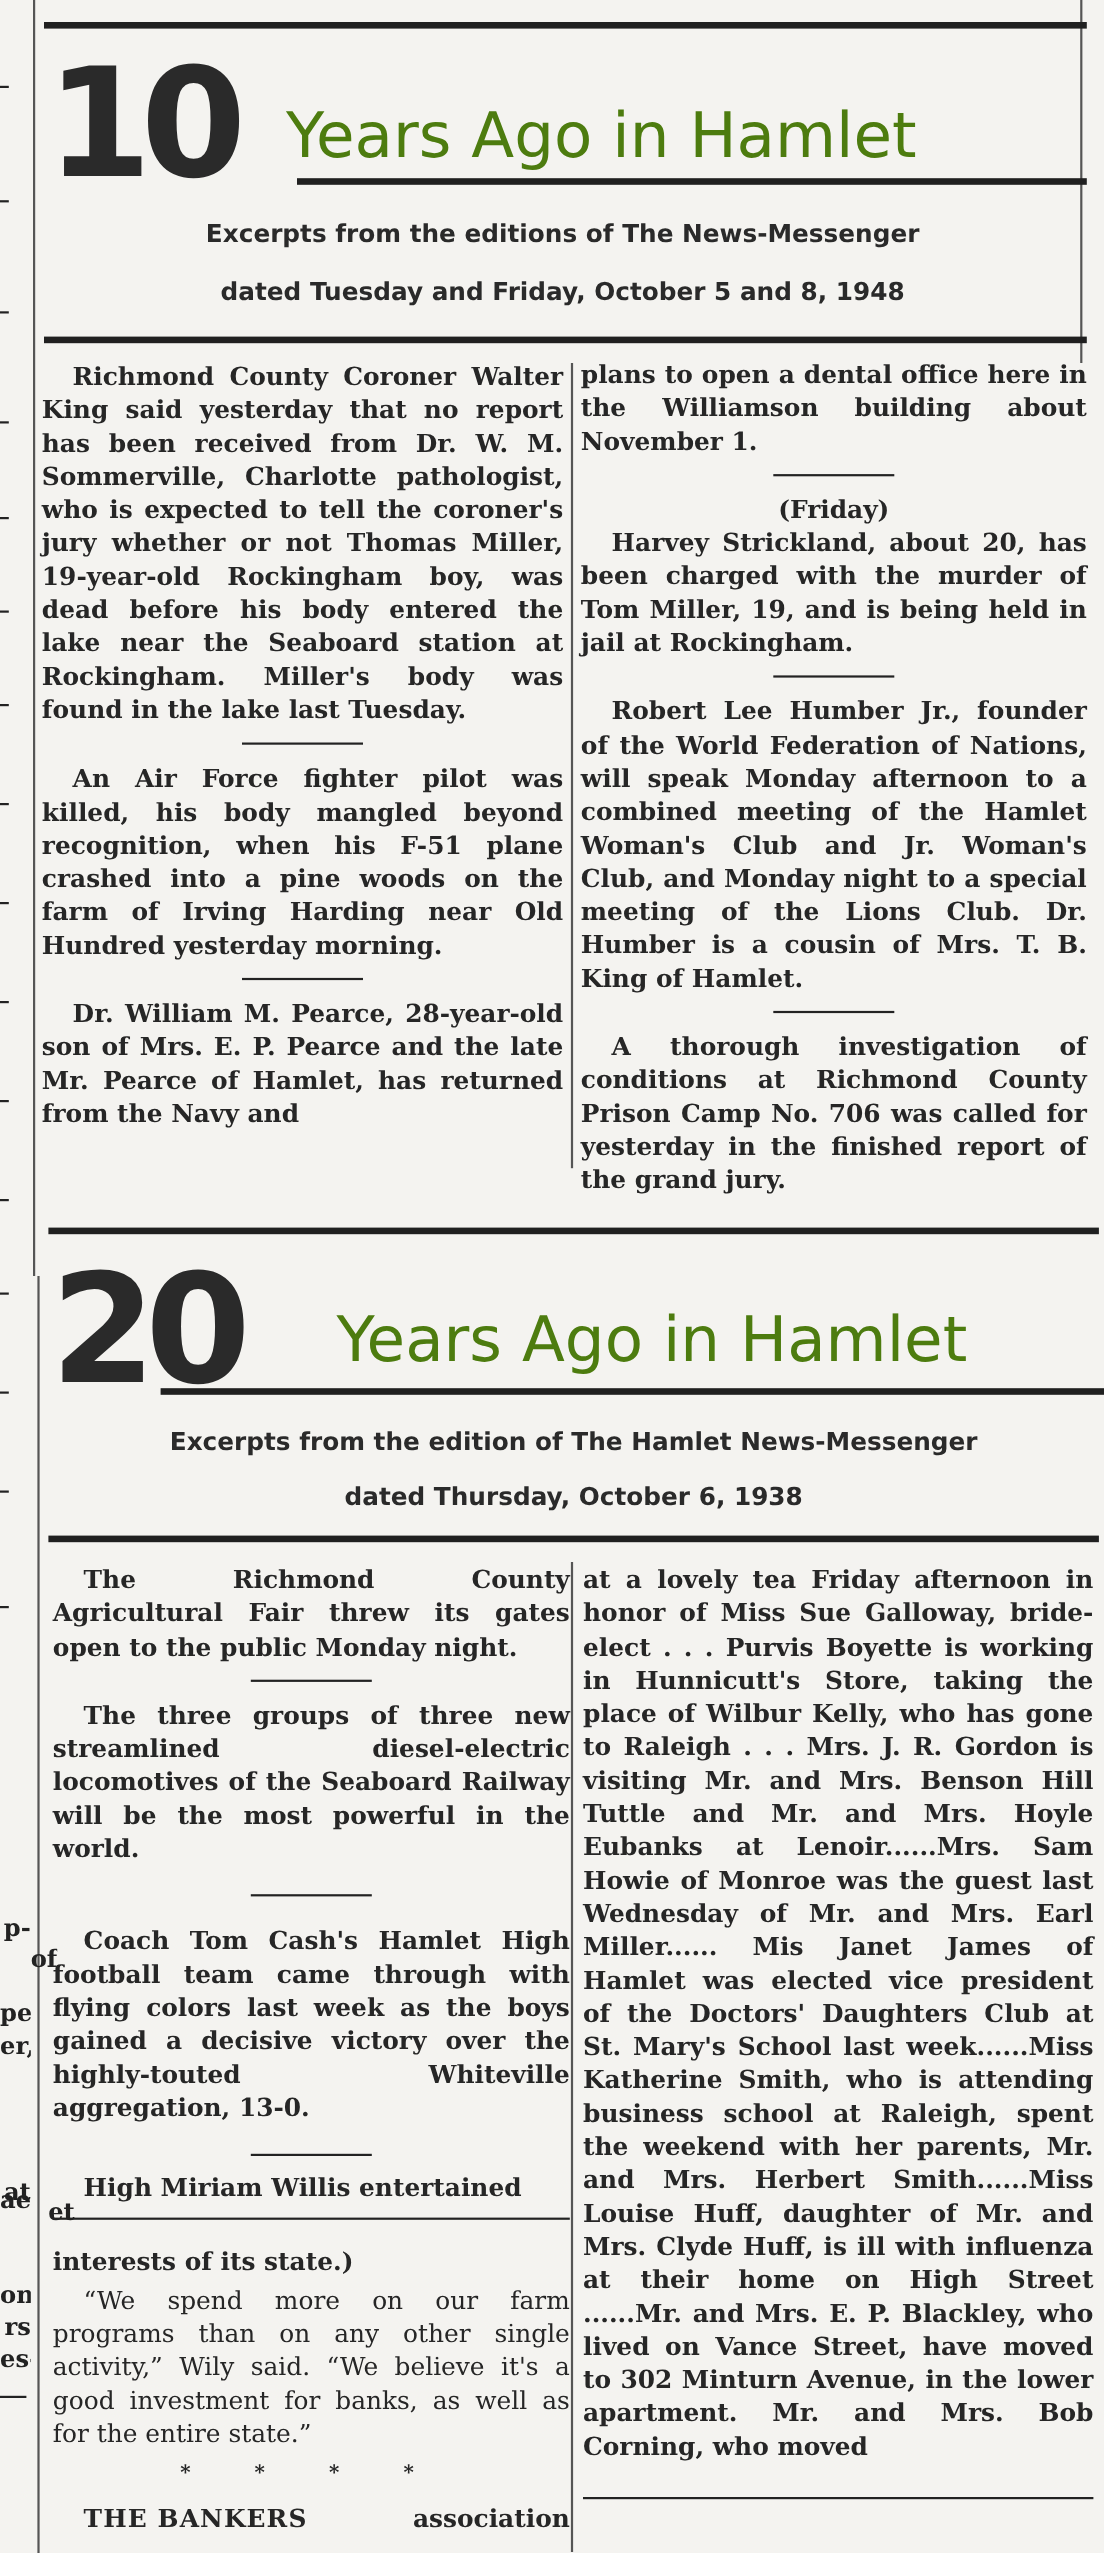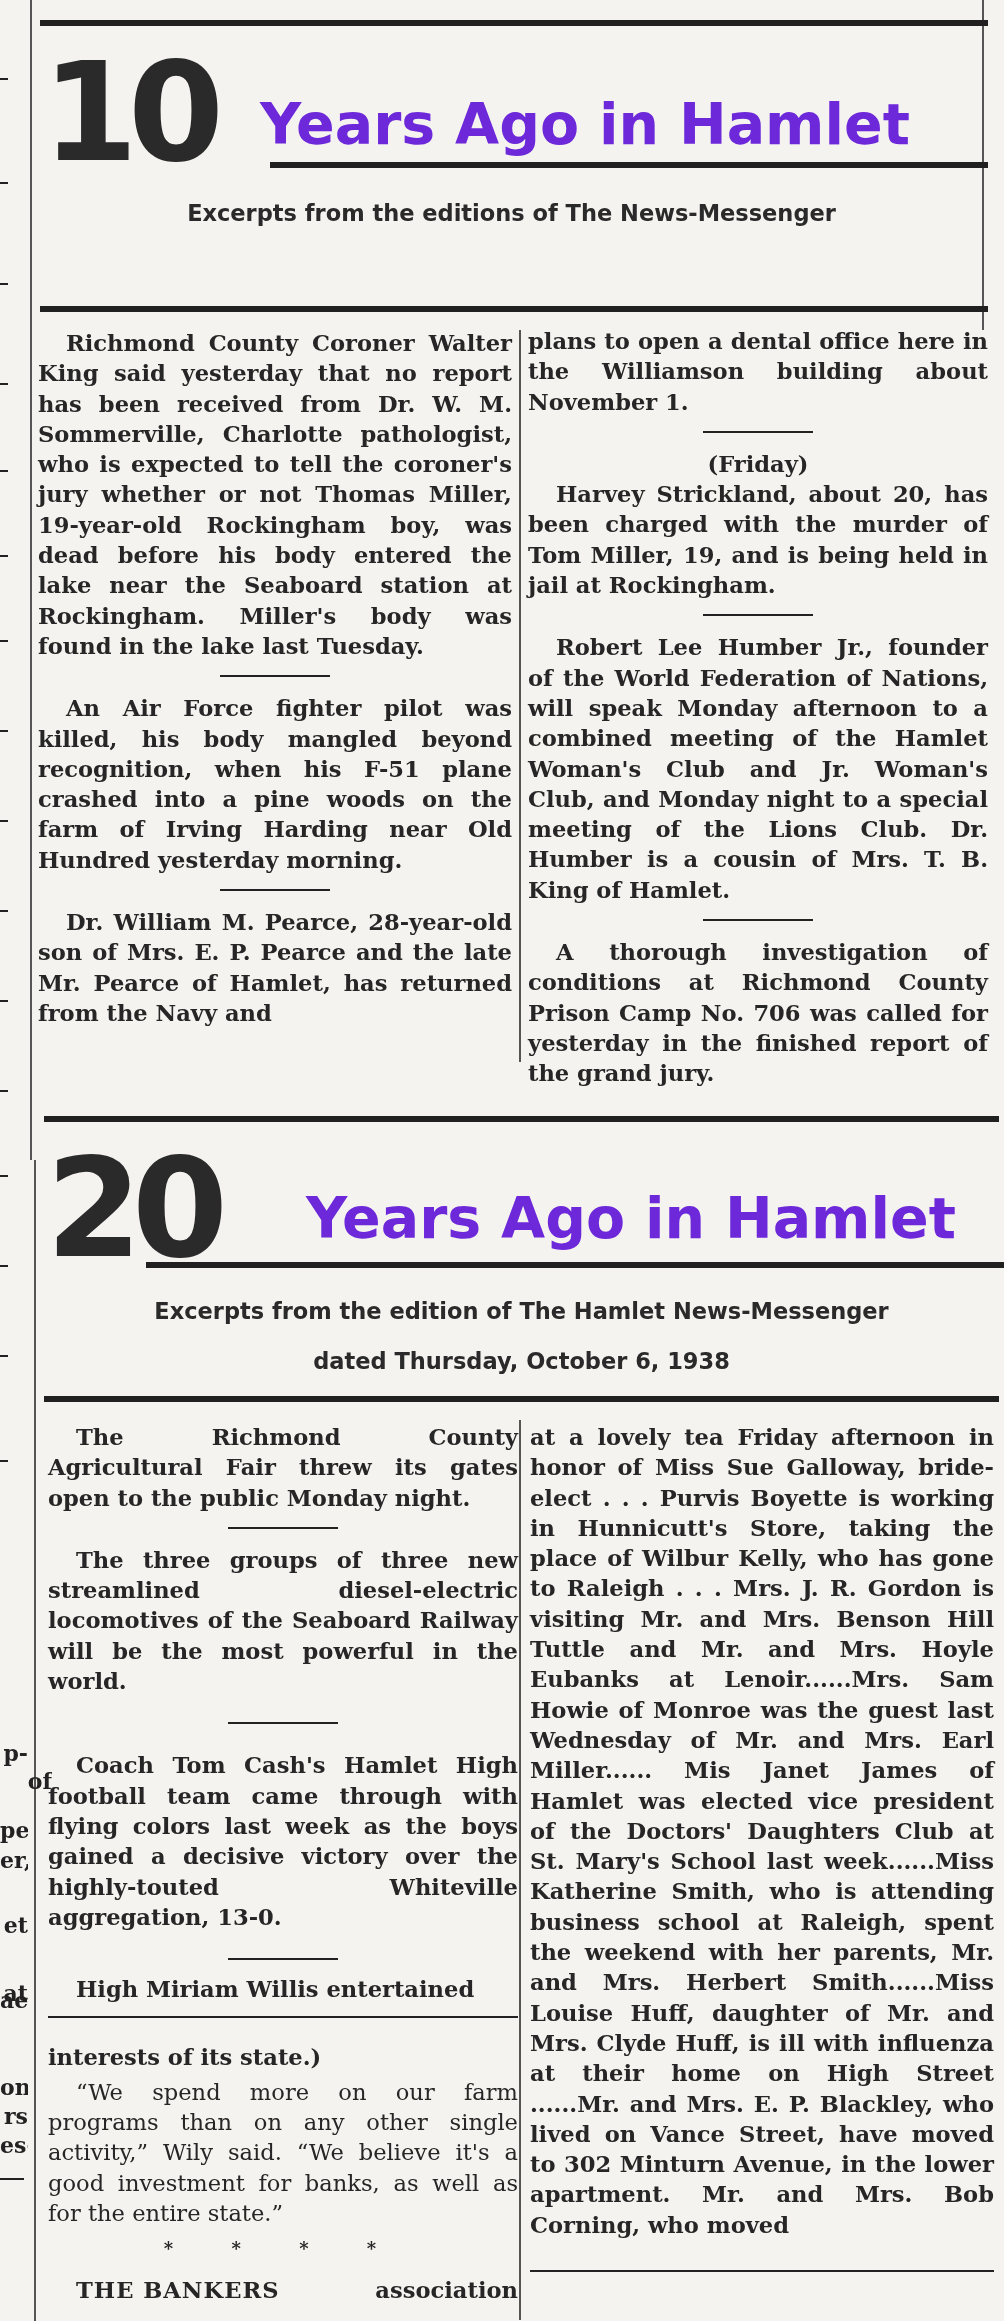--- a/index.html
+++ b/index.html
@@ -17,22 +17,22 @@
     font-size: 22px; line-height: 30px; font-weight: bold; color: #222;
     overflow: hidden; white-space: nowrap;
   }
   .section { position: absolute; left: 34px; width: 955px; }
   .rule-thick { position: absolute; height: 6px; background: #202020; }
   .big-num {
     position: absolute; font-family: "DejaVu Sans", sans-serif; font-weight: bold;
     font-size: 138px; letter-spacing: -10px; color: #2a2a2a; line-height: 1;
   }
   .head-title {
-    position: absolute; font-family: "DejaVu Sans", sans-serif; font-weight: bold;
-    color: #6d28d9; white-space: nowrap; line-height: 1; text-align: center;
+    position: absolute; font-family: "DejaVu Sans", sans-serif; font-weight: normal;
+    color: #4d7c0f; white-space: nowrap; line-height: 1; text-align: center;
   }
   .sub {
     position: absolute; left: 0; width: 955px; text-align: center;
     font-family: "DejaVu Sans", sans-serif; font-weight: bold; font-size: 22.5px;
     color: #2a2a2a; white-space: nowrap;
   }
   .col {
     position: absolute; font-size: 22.6px; line-height: 30.3px; font-weight: bold;
     color: #262626;
   }
@@ -67,33 +67,34 @@
 <div class="edge-tick" style="top:1175px;"></div>
 <div class="edge-tick" style="top:1265px;"></div>
 <div class="edge-tick" style="top:1355px;"></div>
 <div class="edge-tick" style="top:1460px;"></div>
 
 <div class="edge-frag" style="top:1738px;">p-</div>
 <div class="edge-frag" style="top:1766px;padding-left:24px;">of</div>
 <div class="edge-frag" style="top:1815px;">pe-</div>
 <div class="edge-frag" style="top:1845px;">er,</div>
 <div class="edge-frag" style="top:1985px;">ae</div>
-<div class="edge-frag" style="top:1910px;">et</div>
+<div class="edge-frag" style="top:1996px;margin-left:40px;">et</div>
 <div class="edge-frag" style="top:1978px;">at</div>
 <div class="edge-frag" style="top:2072px;">on</div>
 <div class="edge-frag" style="top:2101px;">rs</div>
 <div class="edge-frag" style="top:2130px;">es-</div>
 <div class="edge-tick" style="top:2178px; width:24px;"></div>
 
 <div class="section" style="top:0; height:1120px;">
   <div class="rule-thick" style="left:6px; top:20px; width:948px;"></div>
   <div class="big-num" style="left:8px; top:44px;">10</div>
   <div class="head-title" style="left:226px; top:96px; font-size:57px;">Years Ago in Hamlet</div>
   <div class="rule-thick" style="left:236px; top:162px; width:718px;"></div>
   <div class="sub" style="top:200px;">Excerpts from the editions of The News-Messenger</div>
+  <div class="sub" style="top:253px;">dated Tuesday and Friday, October 5 and 8, 1948</div>
   <div class="rule-thick" style="left:6px; top:306px; width:948px;"></div>
 
   <div class="col" style="left:4px; top:328px; width:474px;">
     <p>Richmond County Coroner Walter King said yesterday that no report has been received from Dr. W. M. Sommerville, Charlotte pathologist, who is expected to tell the coroner's jury whether or not Thomas Miller, 19-year-old Rockingham boy, was dead before his body entered the lake near the Seaboard station at Rockingham. Miller's body was found in the lake last Tuesday.</p>
     <div class="sep"></div>
     <p>An Air Force fighter pilot was killed, his body mangled beyond recognition, when his F-51 plane crashed into a pine woods on the farm of Irving Harding near Old Hundred yesterday morning.</p>
     <div class="sep"></div>
     <p>Dr. William M. Pearce, 28-year-old son of Mrs. E. P. Pearce and the late Mr. Pearce of Hamlet, has returned from the Navy and</p>
   </div>
 

